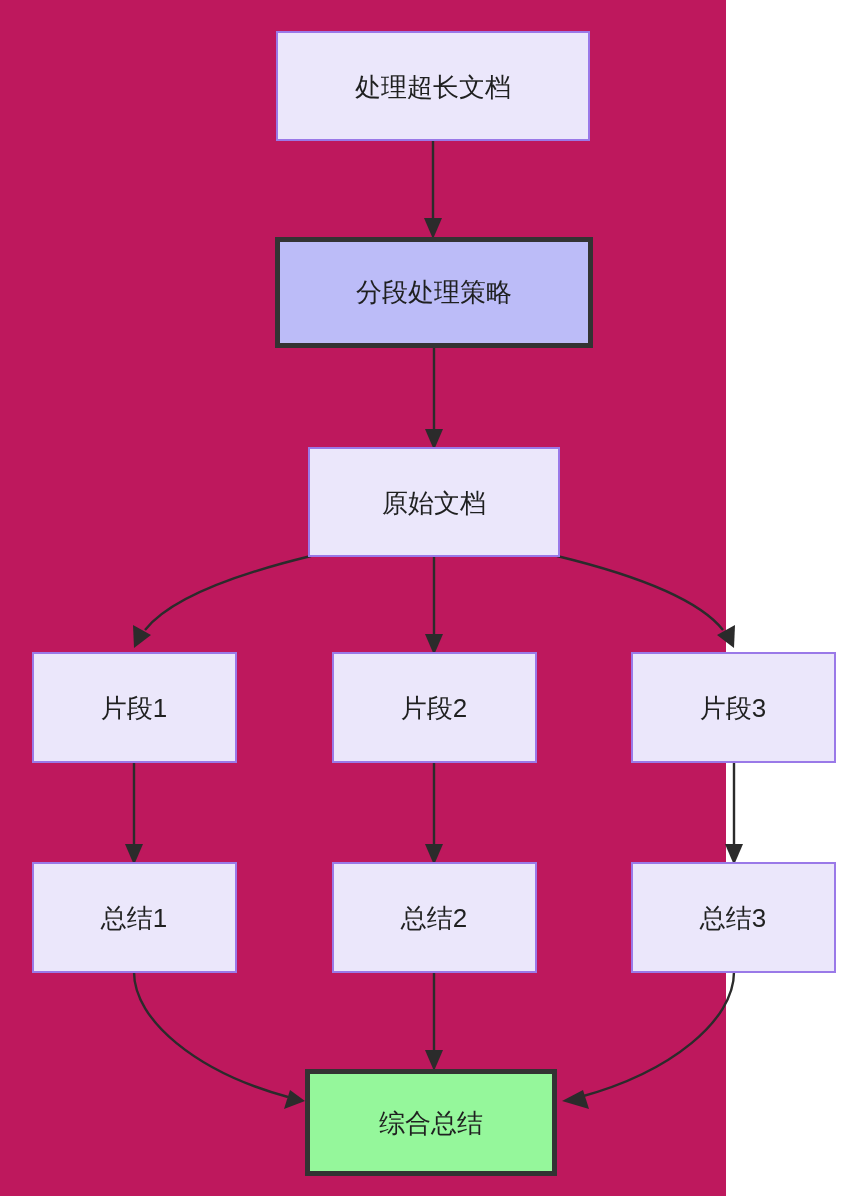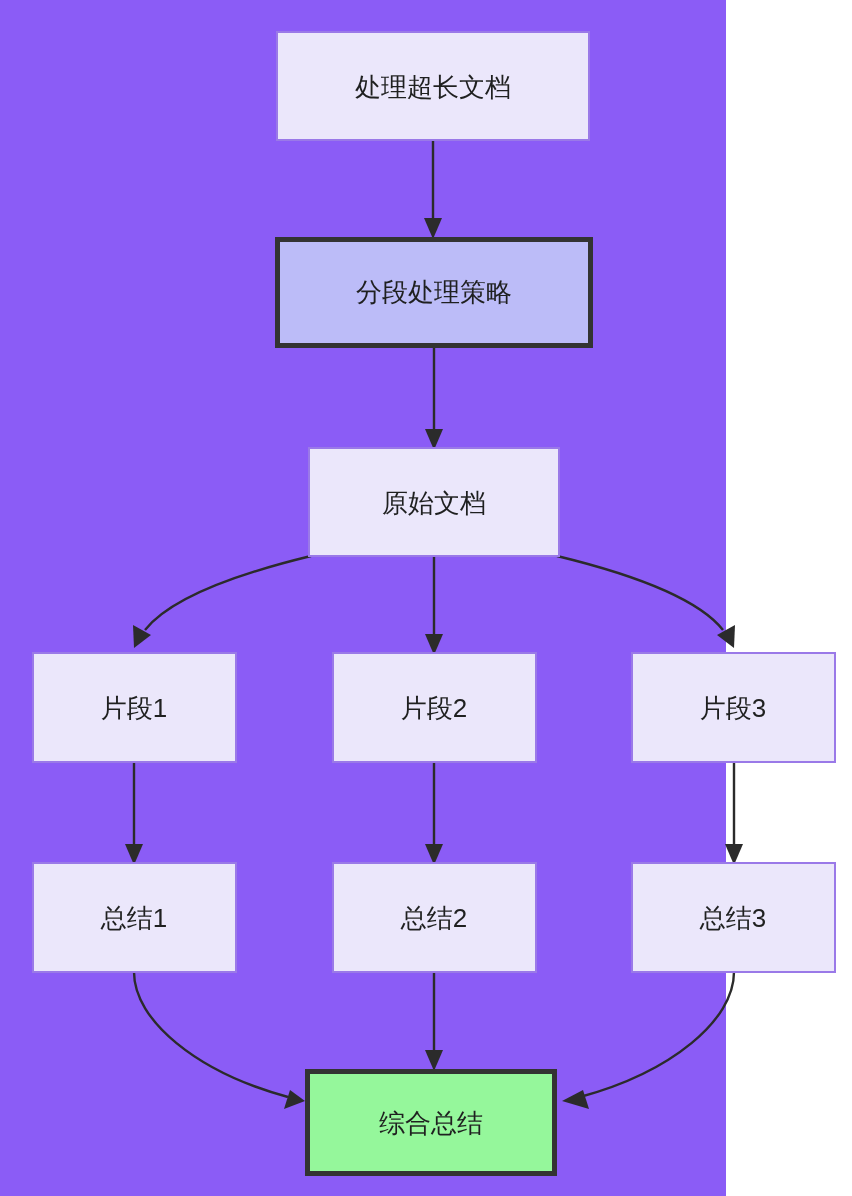--- a/index.html
+++ b/index.html
@@ -10,21 +10,21 @@
   body {
     width: 852px;
     height: 1196px;
     font-family: "Liberation Sans", "DejaVu Sans", sans-serif;
     overflow: hidden;
   }
   #flowchart-root {
     position: relative;
     width: 726px;
     height: 1196px;
-    background: #8b5cf6;
+    background: #be185d;
   }
   svg.diagram {
     display: block;
     width: 852px;
     height: 1196px;
   }
   .node-label {
     font-family: "Liberation Sans", "DejaVu Sans", sans-serif;
     font-size: 26px;
     fill: #1f2020;

